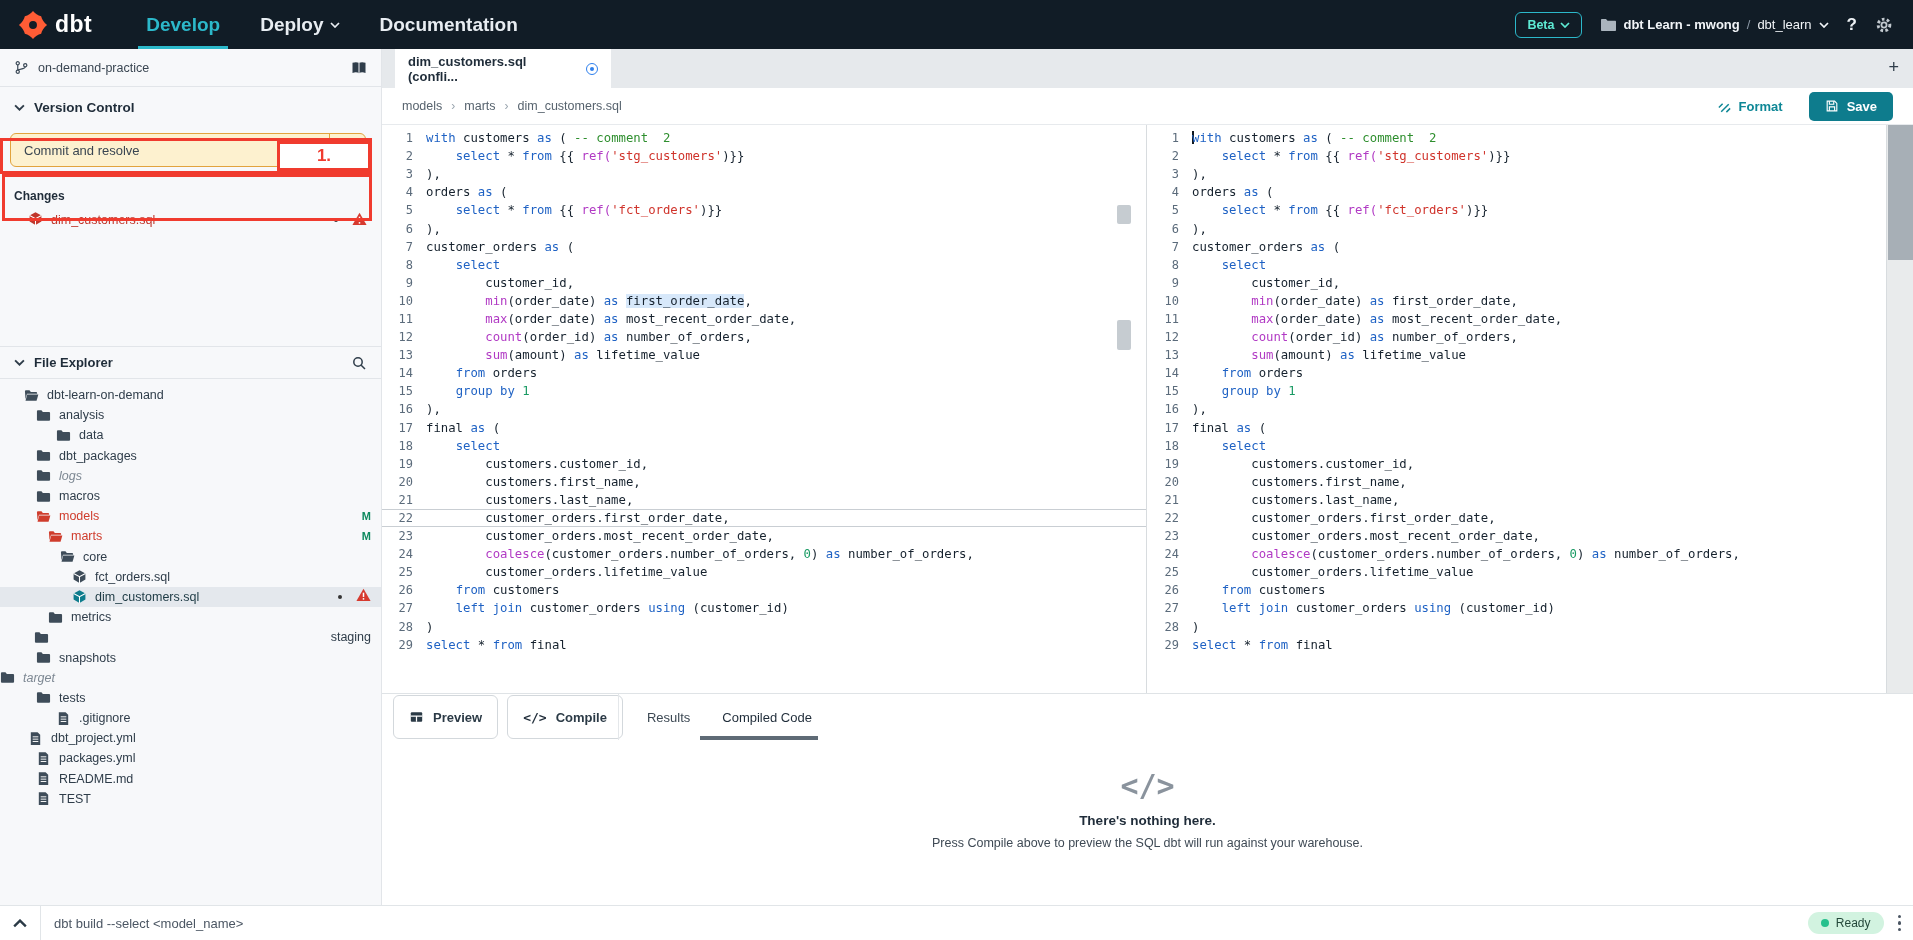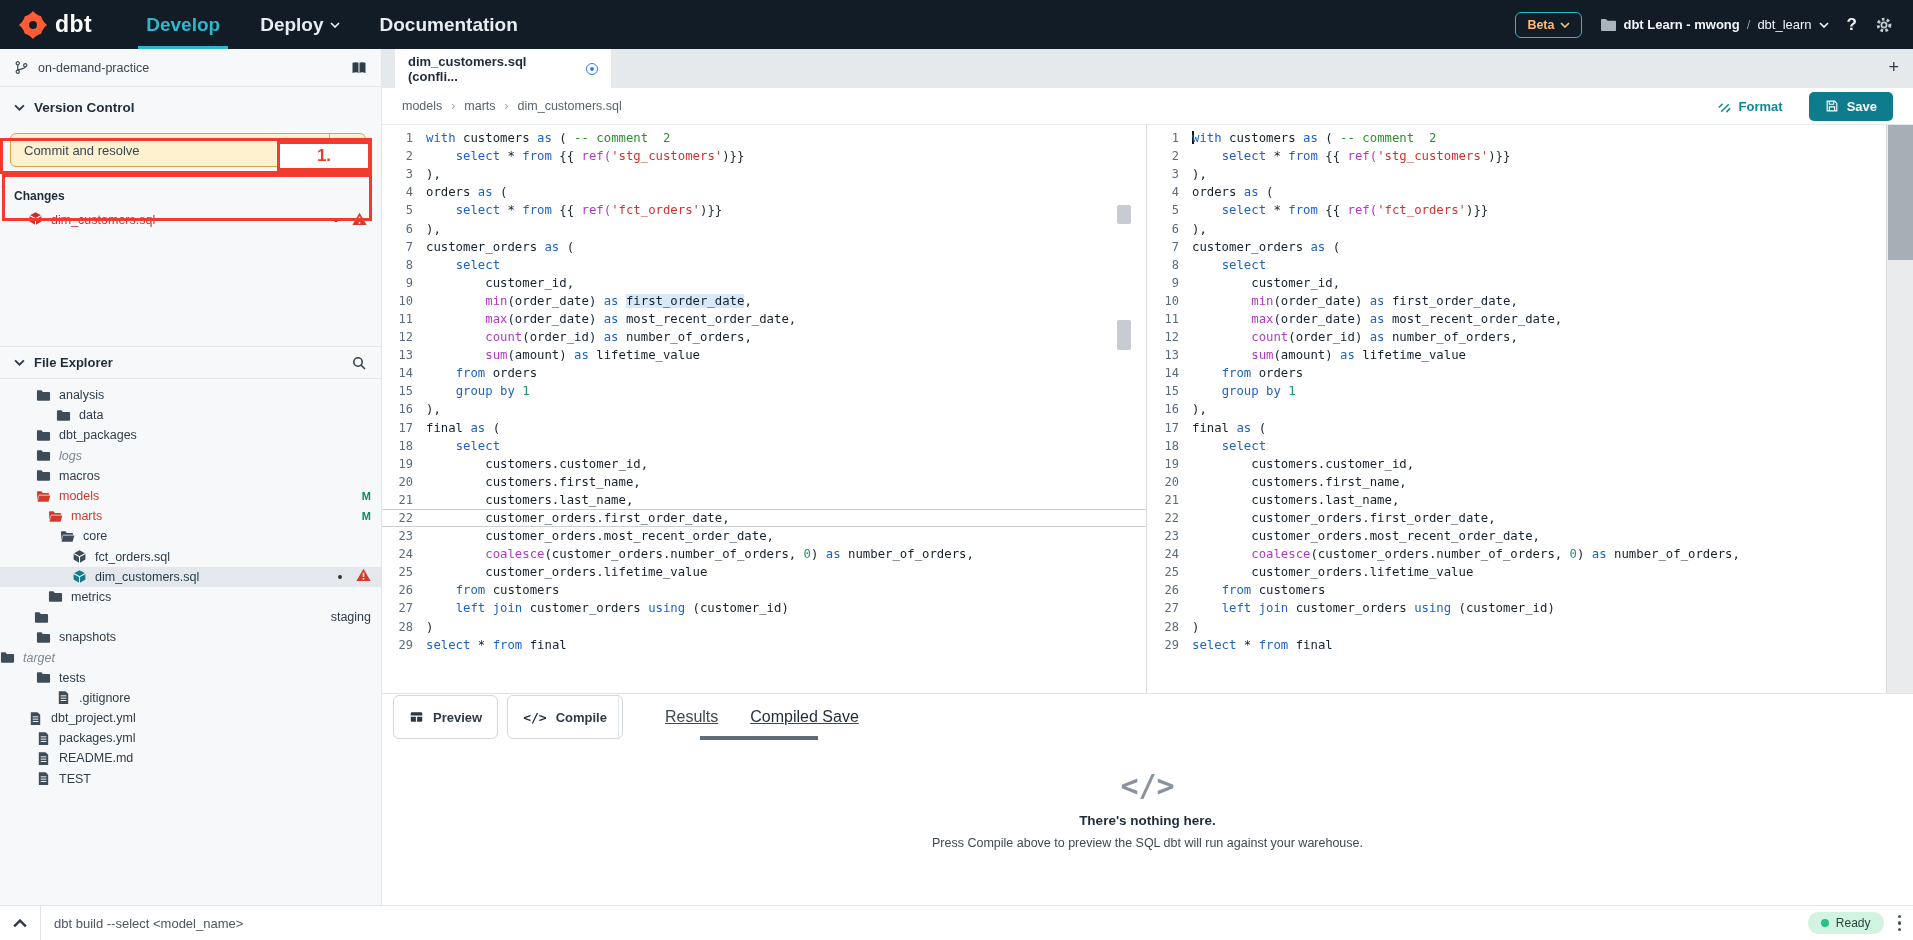--- a/index.html
+++ b/index.html
@@ -13,21 +13,21 @@
   .logo { display:flex; align-items:center; gap:7px; margin-left:18px; }
   .logo-mark { width:30px; height:30px; }
   .logo-text { font-size:23px; font-weight:bold; color:#fff; letter-spacing:.5px; }
   .nav { display:flex; align-items:center; margin-left:34px; height:49px; }
   .nav-item { position:relative; height:49px; display:flex; align-items:center; gap:6px;
     padding:0 20px; font-size:19px; color:#e8edf2; cursor:pointer; font-weight:bold; }
   .nav-item.active { color:#2cb8ca; }
   .nav-item.active::after { content:""; position:absolute; left:12px; right:12px; bottom:0;
     height:3px; background:#2cb8ca; }
   .top-right { margin-left:auto; display:flex; align-items:center; gap:18px; margin-right:20px; }
-  .beta-btn { border:1.5px solid #2cb8ca; color:#fdba74; font-weight:bold; font-size:12.5px;
+  .beta-btn { border:1.5px solid #2cb8ca; color:#5eead4; font-weight:bold; font-size:12.5px;
     border-radius:6px; padding:5px 11px; display:flex; align-items:center; gap:6px; cursor:pointer; }
   .proj { display:flex; align-items:center; gap:7px; font-size:13px; font-weight:bold; color:#f2f5f8; cursor:pointer;}
   .proj .sep { color:#8b98a5; font-weight:normal; }
   .proj .env { font-weight:normal; }
   .help-q { font-size:17px; font-weight:bold; color:#eef2f5; cursor:pointer; }
   .chev { width:10px; height:6px; }
   .chev path { stroke:currentColor; stroke-width:1.7; fill:none; }
 
   
   .sidebar { position:absolute; left:0; top:49px; width:382px; height:856px;
@@ -111,21 +111,21 @@
   
   .bottom { position:absolute; left:0; top:644px; width:1531px; height:212px; border-top:1px solid #dfe3e6; background:#fff; }
   .bp-bar { position:relative; height:46px; display:flex; align-items:center; }
   .bp-btn { display:flex; align-items:center; gap:9px; height:44px; padding:0 15px; background:#fff;
     border:1px solid #d3d8dc; border-radius:6px; font-size:13px; font-weight:bold; color:#2b3a46;
     cursor:pointer; font-family:"Liberation Sans", sans-serif; }
   .bp-btn.preview { margin-left:11px; }
   .bp-btn.compile { margin-left:9px; }
   .compile-ic { font-family:"DejaVu Sans Mono", monospace; font-weight:bold; font-size:13px; color:#1f2c39; }
   .bp-div { position:absolute; left:236px; top:0; height:46px; border-left:1px solid #e4e7ea; }
-  .bp-tabs { display:flex; gap:32px; margin-left:42px; font-size:16px; color:#3c4853;text-decoration:underline; }
+  .bp-tabs { display:flex; gap:32px; margin-left:24px; font-size:13px; color:#3c4853; }
   .bp-tab { cursor:pointer; padding:4px 0; }
   .bp-tab.active { color:#1f2c39; }
   .bp-underline { position:absolute; left:318px; top:42px; width:118px; height:4px; background:#5f6b76; }
   .empty { text-align:center; margin-top:28px; }
   .empty-ic { font-family:"DejaVu Sans Mono", monospace; font-size:30px; font-weight:bold; color:#8a939d; }
   .empty-title { margin-top:10px; font-size:13.5px; font-weight:bold; color:#1f2c39; }
   .empty-sub { margin-top:8px; font-size:12.5px; color:#3f4a55; }
 
   
   .cmdbar { position:absolute; left:0; top:905px; width:1913px; height:35px; background:#fff;
@@ -248,20 +248,30 @@
           <path d="M1 1l4 4 4-4" stroke="currentColor" stroke-width="1.7" fill="none"></path>
         </svg>
       <span>File Explorer</span>
       <span class="grow"></span>
       <svg width="16" height="16" viewBox="0 0 16 16" fill="none" stroke="#2f3d4a" stroke-width="1.5" style="cursor:pointer">
         <circle cx="7" cy="7" r="4.2"></circle>
           <path d="M10.2 10.2 14 14"></path>
       </svg>
     </div>
     <div class="tree" id="file-tree">
+        <div class="tree-row" style="padding-left: 24px;">
+          <span style="display:flex">
+            <svg class="t-ic" viewBox="0 0 16 16">
+              <path fill="#3e4c59" d="M1 3.4c0-.6.4-1 1-1h3.8L7.3 4.2H13c.6 0 1 .4 1 1V6H3.2L1.6 12z"></path>
+              <path fill="#3e4c59" d="M3.4 6.8h11.9L13.4 13.6H1.6z"></path>
+            </svg>
+          </span>
+    <span class="lbl">dbt-learn-on-demand</span>
+
+    </div>
         <div class="tree-row" style="padding-left: 36px;">
           <span style="display:flex">
             <svg class="t-ic" viewBox="0 0 16 16">
               <path fill="#3e4c59" d="M1 3.4c0-.6.4-1 1-1h3.8L7.3 4.2H14c.6 0 1 .4 1 1v7.4c0 .6-.4 1-1 1H2c-.6 0-1-.4-1-1z"></path>
             </svg>
           </span>
     <span class="lbl">analysis</span>
 
     </div>
         <div class="tree-row" style="padding-left: 56px;">
@@ -570,21 +580,21 @@
           </svg>
           <span>Preview</span>
         </button>
         <button class="bp-btn compile">
           <span class="compile-ic">&lt;/&gt;</span>
           <span>Compile</span>
         </button>
         <div class="bp-div"></div>
         <div class="bp-tabs" id="bp-tabs">
             <div class="bp-tab">Results</div>
-            <div class="bp-tab active">Compiled Save</div>
+            <div class="bp-tab active">Compiled Code</div>
           </div>
         <div class="bp-underline"></div>
       </div>
       <div class="empty">
         <div class="empty-ic">&lt;/&gt;</div>
         <div class="empty-title">There's nothing here.</div>
         <div class="empty-sub">Press Compile above to preview the SQL dbt will run against your warehouse.</div>
       </div>
     </div>
   </main>

